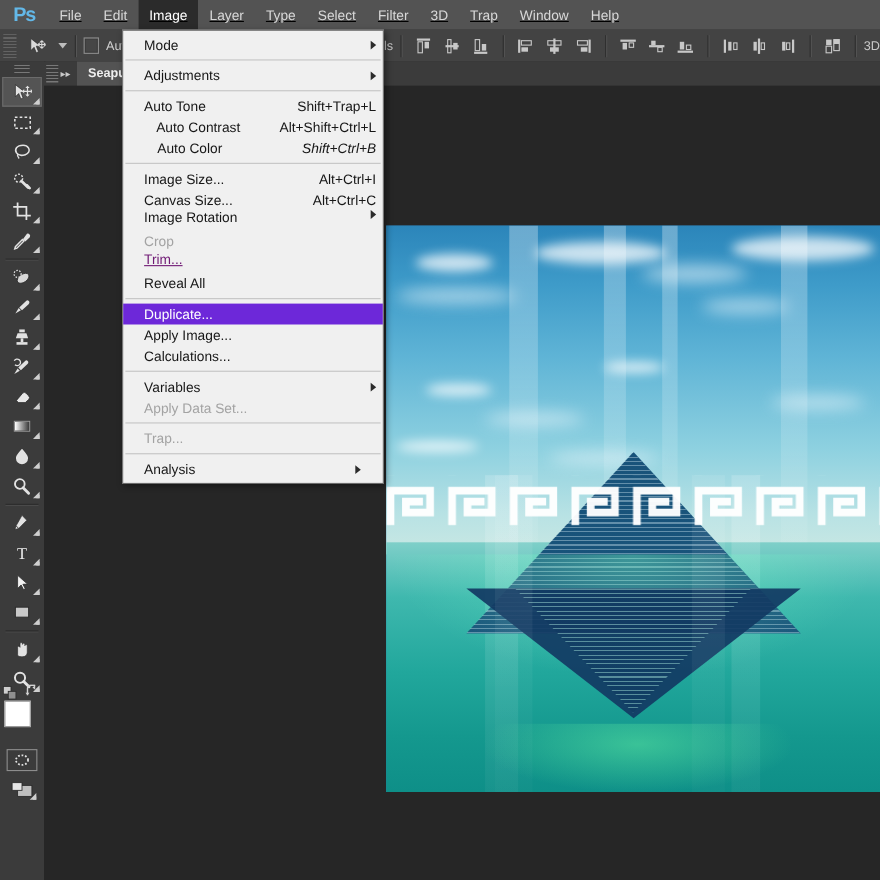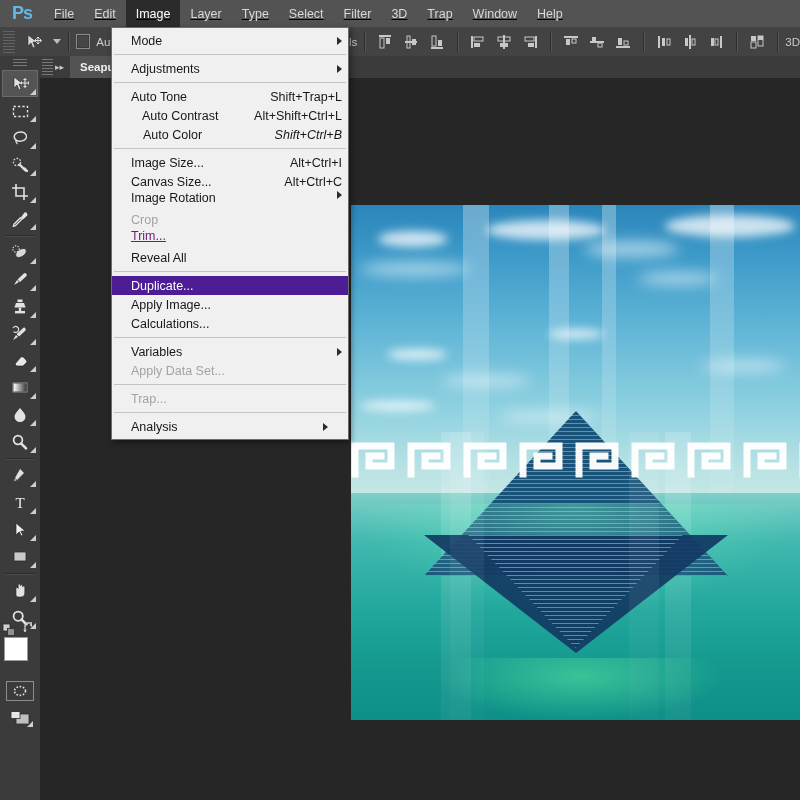--- a/index.html
+++ b/index.html
@@ -598,21 +598,21 @@
       <div style="display: flex; align-items: center; height: 19px; padding: 0px 6px 0px 19px; position: relative; color: rgb(163, 163, 163);">
         <span style="flex: 1 1 0%; white-space: nowrap;">Crop</span>
       </div>
       <div style="display: flex; height: 19px; padding: 0px 6px 0px 19px; position: relative; color: #701a75; text-decoration: underline;">
         <span style="flex: 1 1 0%; white-space: nowrap;">Trim...</span>
       </div>
       <div style="display: flex; align-items: center; height: 19px; padding: 0px 6px 0px 19px; position: relative; color: rgb(23, 23, 23);">
         <span style="flex: 1 1 0%; white-space: nowrap;">Reveal All</span>
       </div>
       <div style="height: 1px; background: rgb(196, 196, 196); margin: 4px 2px;"></div>
-      <div style="display: flex; align-items: center; height: 19px; padding: 0px 6px 0px 19px; position: relative; background: #4c1d95; color: rgb(255, 255, 255);">
+      <div style="display: flex; align-items: center; height: 19px; padding: 0px 6px 0px 19px; position: relative; background: #6d28d9; color: rgb(255, 255, 255);">
         <span style="flex: 1 1 0%; white-space: nowrap;">Duplicate...</span>
       </div>
       <div style="display: flex; align-items: center; height: 19px; padding: 0px 6px 0px 19px; position: relative; color: rgb(23, 23, 23);">
         <span style="flex: 1 1 0%; white-space: nowrap;">Apply Image...</span>
       </div>
       <div style="display: flex; align-items: center; height: 19px; padding: 0px 6px 0px 19px; position: relative; color: rgb(23, 23, 23);">
         <span style="flex: 1 1 0%; white-space: nowrap;">Calculations...</span>
       </div>
       <div style="height: 1px; background: rgb(196, 196, 196); margin: 4px 2px;"></div>
       <div style="display: flex; align-items: center; height: 19px; padding: 0px 6px 0px 19px; position: relative; color: rgb(23, 23, 23);">

